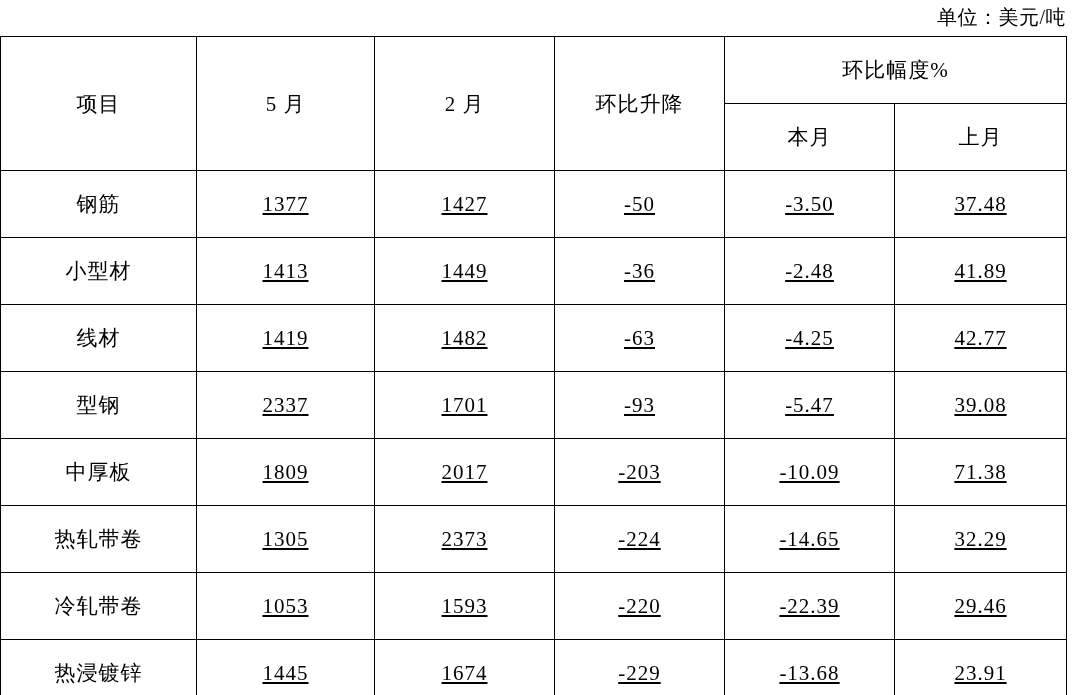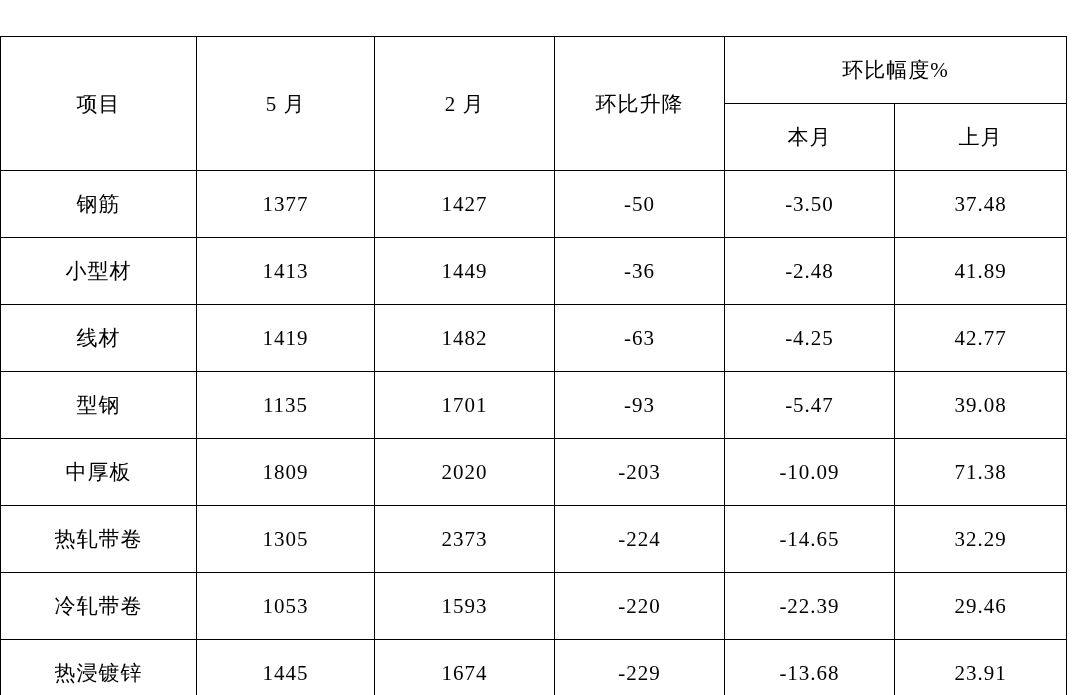--- a/index.html
+++ b/index.html
@@ -54,27 +54,28 @@
   }
   .col-item   { width: 196px; }
   .col-may    { width: 178px; }
   .col-apr    { width: 180px; }
   .col-chg    { width: 170px; }
   .col-cur    { width: 170px; }
   .col-prev   { width: 172px; }
 
   .head-tall { height: 132px; }
   .head-half { height: 66px; }
-  .num { letter-spacing: 0.5px; }
+  .num { letter-spacing: 0.5px; text-decoration: underline; }
 </style>
 </head>
 <body>
 
 <div class="page">
 
+  <div class="unit-line">单位：美元/吨</div>
 
   <div class="table-wrap">
     <table class="data">
       <colgroup>
         <col class="col-item">
         <col class="col-may">
         <col class="col-apr">
         <col class="col-chg">
         <col class="col-cur">
         <col class="col-prev">
@@ -112,30 +113,30 @@
         <tr>
           <td>线材</td>
           <td class="num">1419</td>
           <td class="num">1482</td>
           <td class="num">-63</td>
           <td class="num">-4.25</td>
           <td class="num">42.77</td>
         </tr>
         <tr>
           <td>型钢</td>
-          <td class="num">1135</td>
+          <td class="num">2337</td>
           <td class="num">1701</td>
           <td class="num">-93</td>
           <td class="num">-5.47</td>
           <td class="num">39.08</td>
         </tr>
         <tr>
           <td>中厚板</td>
           <td class="num">1809</td>
-          <td class="num">2020</td>
+          <td class="num">2017</td>
           <td class="num">-203</td>
           <td class="num">-10.09</td>
           <td class="num">71.38</td>
         </tr>
         <tr>
           <td>热轧带卷</td>
           <td class="num">1305</td>
           <td class="num">2373</td>
           <td class="num">-224</td>
           <td class="num">-14.65</td>

